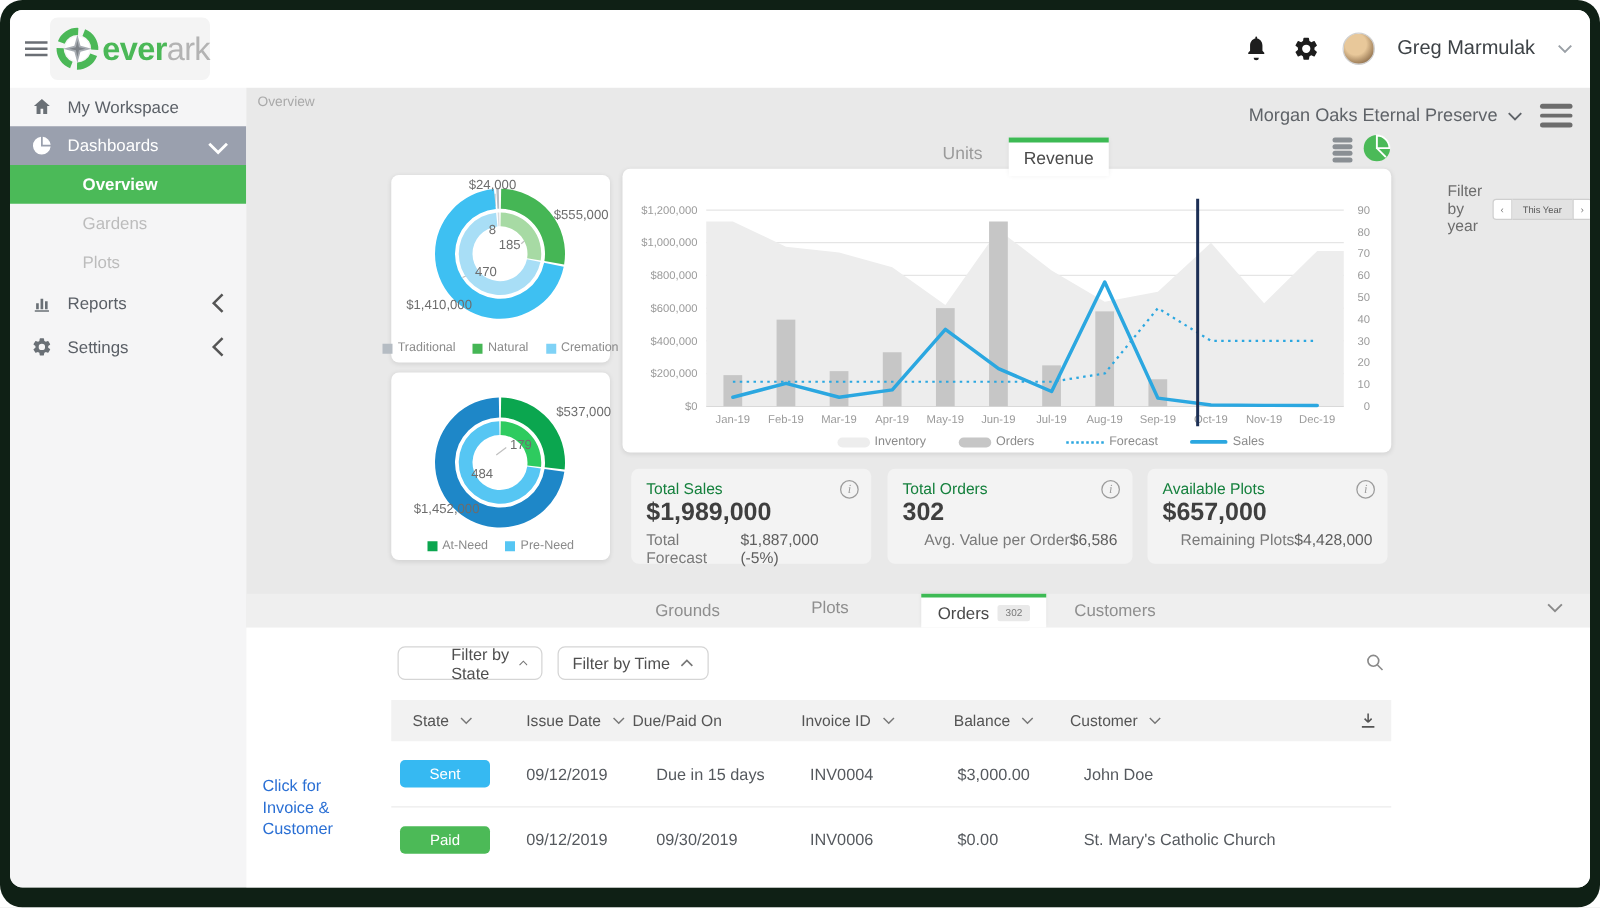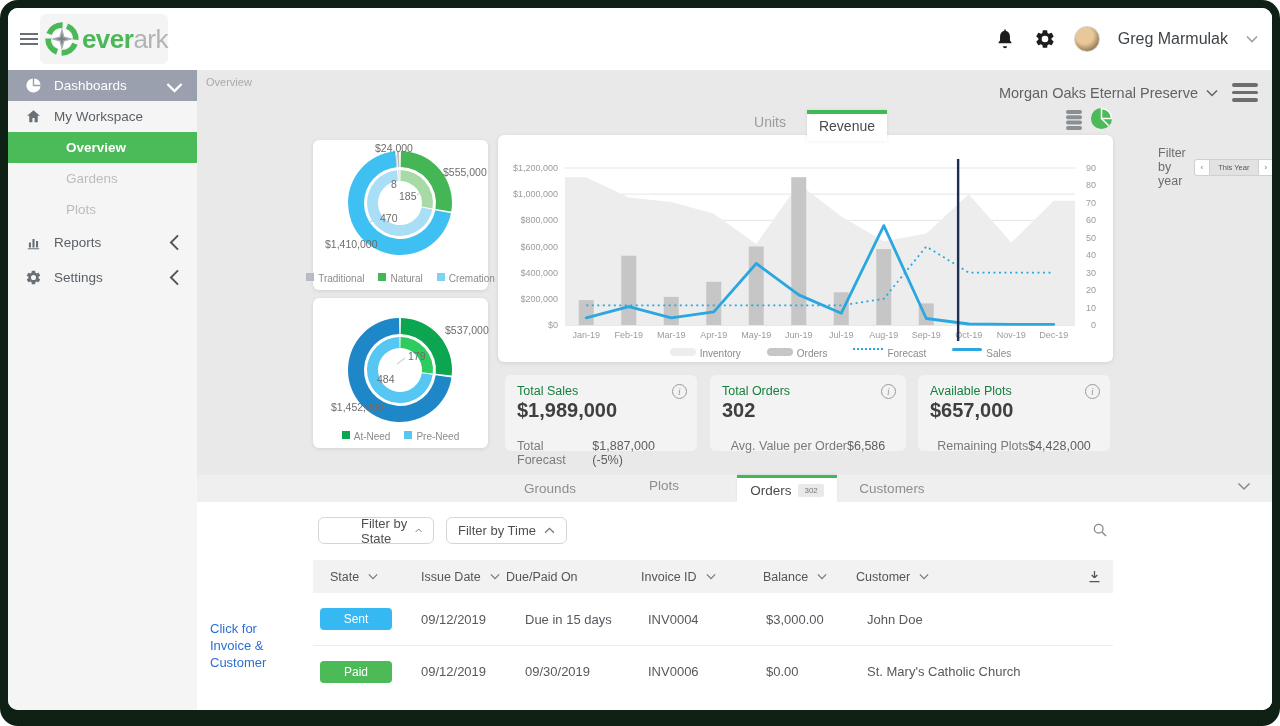--- a/index.html
+++ b/index.html
@@ -46,39 +46,39 @@
   #icon-coins { position:absolute; left:866px; top:37px; width:22px; height:24px; color:#8a8f94; cursor:pointer; }
   #icon-piechart { position:absolute; left:893px; top:37px; width:23px; height:23px; cursor:pointer; }
 
   .card { position:absolute; background:#fff; border-radius:6px; box-shadow:0 1px 4px rgba(0,0,0,.10); }
   #donut-card-0 { left:116px; top:70px; width:175px; height:150px; }
   #donut-card-1 { left:116px; top:228px; width:175px; height:150px; }
   #chart-card   { left:301px; top:65px;  width:615px; height:227px; }
 
   .donut-label { position:absolute; font-size:10.5px; color:#6d6d6d; white-space:nowrap; }
   .donut-legend { position:absolute; left:0; right:0; bottom:6px; display:flex; justify-content:center; gap:14px; }
-  .legend-item { display:flex; align-items:flex-start; gap:4px; font-size:10px; color:#8b8b8b; }
+  .legend-item { display:flex; align-items:center; gap:4px; font-size:10px; color:#8b8b8b; }
   .legend-item .sw { width:8px; height:8px; }
 
   #filter-year { position:absolute; left:660px; top:11px; display:flex; align-items:center; gap:8px; }
   #filter-year-label { font-size:12.5px; color:#6d6d6d; }
   .yr-btn { height:17px; border:1px solid #cfcfcf; background:#fff; display:flex; align-items:center; justify-content:center; font-size:8px; color:#777; cursor:pointer; }
   #yr-prev { width:16px; border-radius:3px 0 0 3px; }
   #yr-next { width:16px; border-radius:0 3px 3px 0; }
   #yr-value { width:48px; background:#e2e2e2; border-left:none; border-right:none; font-size:7.5px; color:#555; }
   #timeline-svg text.tick, #timeline-svg text { font-family:"Liberation Sans", sans-serif; }
   #timeline-legend { position:absolute; left:110px; right:40px; bottom:3px; display:flex; justify-content:center; gap:26px; }
 
   .stat-card { position:absolute; top:305px; height:76px; background:#f3f3f3; border-radius:6px; padding:9px 12px 0 12px; }
   #stat-0 { left:308px; width:192px; }
   #stat-1 { left:513px; width:196px; }
   #stat-2 { left:721px; width:192px; }
   .stat-title { font-size:12.5px; color:#15803d; }
   .stat-value { font-size:20px; font-weight:bold; color:#3f3f3f; margin-top:1px; }
-  .stat-sub { display:flex; justify-content:center; margin-top:17px; font-size:12.5px; }
+  .stat-sub { display:flex; justify-content:flex-end; margin-top:3px; font-size:12.5px; }
   .stat-sub .lbl { color:#7a7a7a; }
   .stat-sub .val { color:#5e5e5e; }
   .info-ic { position:absolute; right:10px; top:9px; width:15px; height:15px; border:1px solid #9b9b9b; border-radius:50%; color:#9b9b9b; font-size:10px; font-style:italic; font-family:"Liberation Serif", serif; text-align:center; line-height:13px; cursor:pointer; }
 
   
   #section-tabs { position:absolute; left:0; top:405px; width:1075px; height:27px; background:#efefef; }
   .sec-tab { position:absolute; top:6px; font-size:13.5px; color:#8e8e8e; cursor:pointer; }
   #sec-grounds { left:318px; width:70px; text-align:center; }
   #sec-plots { left:437px; width:60px; text-align:center; top:3px; }
   #sec-orders-box { position:absolute; left:540px; top:0; width:100px; height:27px; background:#fff; border-top:3px solid #3dba54; box-shadow:0 -1px 3px rgba(0,0,0,.06); display:flex; align-items:center; justify-content:center; gap:7px; cursor:pointer; }
@@ -142,35 +142,35 @@
       </svg>
       <div id="avatar"></div>
       <span id="user-name">Greg Marmulak</span>
       <svg width="12" height="8" viewBox="0 0 12 8">
             <polyline points="1,1.5 6,6.5 11,1.5" fill="none" stroke="#9aa0a6" stroke-width="1.6"></polyline>
           </svg>
     </div>
   </div>
 
   <div id="sidebar">
+    <div class="side-item">
+      <svg viewBox="0 0 24 24">
+            <path fill="currentColor" d="M12 3l9 8h-3v9h-4.5v-6h-3v6H6v-9H3z"></path>
+          </svg>
+      <span>My Workspace</span>
+    </div>
     <div class="side-item" id="item-dashboards">
       <svg viewBox="0 0 24 24">
             <path fill="currentColor" d="M11 2.1A10 10 0 1 0 21.9 13H11z"></path>
             <path fill="currentColor" d="M13 2.1V11h8.9A10 10 0 0 0 13 2.1z"></path>
           </svg>
       <span>Dashboards</span>
       <svg class="collapse" width="11" height="8" viewBox="0 0 12 8">
             <polyline points="1,1.5 6,6.5 11,1.5" fill="none" stroke="#ffffff" stroke-width="1.6"></polyline>
           </svg>
-    </div>
-    <div class="side-item">
-      <svg viewBox="0 0 24 24">
-            <path fill="currentColor" d="M12 3l9 8h-3v9h-4.5v-6h-3v6H6v-9H3z"></path>
-          </svg>
-      <span>My Workspace</span>
     </div>
     <div class="side-sub" id="sub-overview">
           <span>Overview</span>
         </div>
     <div class="side-sub">
           <span>Gardens</span>
         </div>
     <div class="side-sub">
           <span>Plots</span>
         </div>

